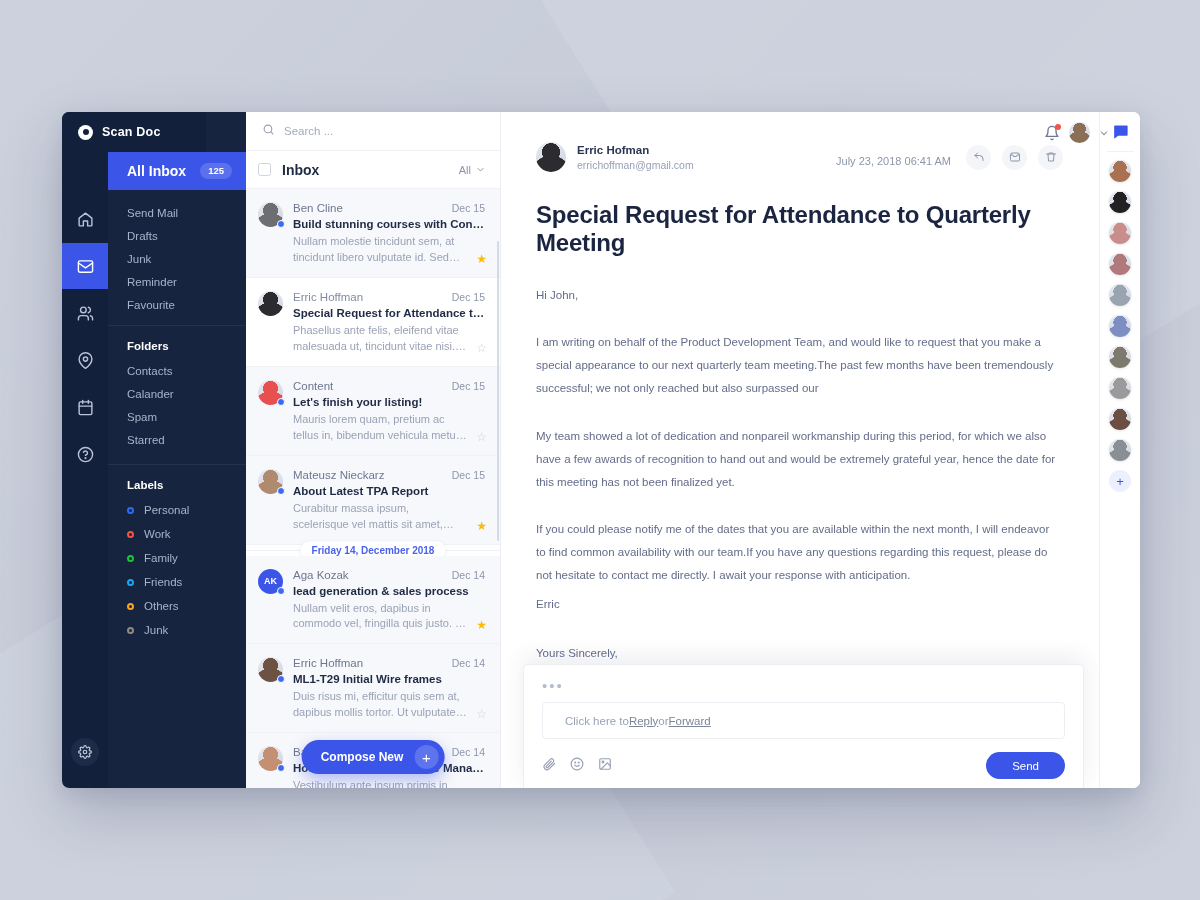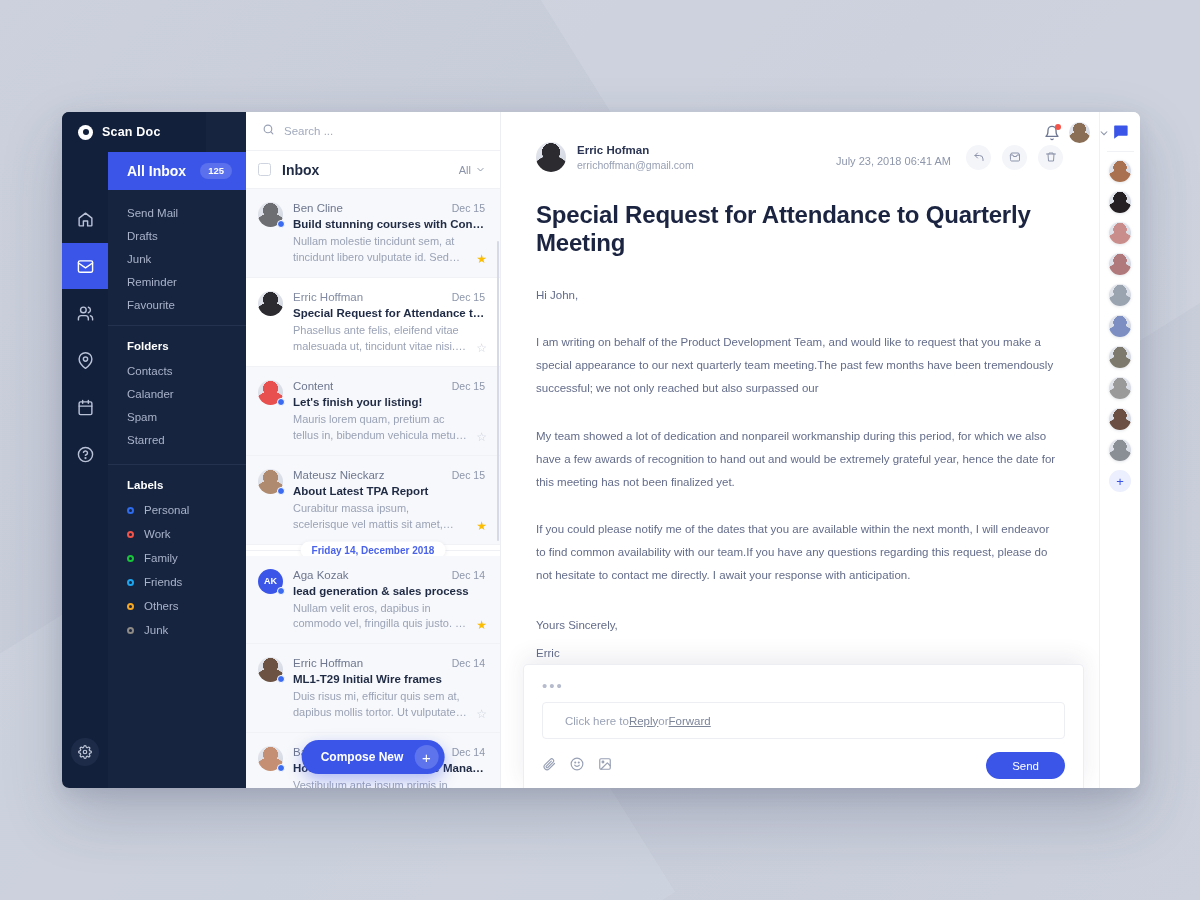--- a/index.html
+++ b/index.html
@@ -526,22 +526,22 @@
         </span>
       </div>
     </div>
 
     <div class="subject">Special Request for Attendance to Quarterly Meeting</div>
 
     <div class="para first">Hi John,</div>
     <div class="para">I am writing on behalf of the Product Development Team, and would like to request that you make a special appearance to our next quarterly team meeting.The past few months have been tremendously successful; we not only reached but also surpassed our</div>
     <div class="para">My team showed a lot of dedication and nonpareil workmanship during this period, for which we also have a few awards of recognition to hand out and would be extremely grateful year, hence the date for this meeting has not been finalized yet.</div>
     <div class="para"> If you could please notify me of the dates that you are available within the next month, I will endeavor to find common availability with our team.If you have any questions regarding this request, please do not hesitate to contact me directly. I await your response with anticipation.</div>
+    <div class="para" style="padding-top:0">Erric</div>
     <div class="para sign">Yours Sincerely,</div>
-    <div class="para" style="padding-top:0">Erric</div>
 
     <div class="att-top-line"></div>
     <div class="att-wrap">
       <div class="att">
         <div class="att-ic">
           <svg viewBox="0 0 24 24" fill="none" stroke="currentColor" stroke-width="2" stroke-linecap="round" stroke-linejoin="round">
               <path d="M14 2H6a2 2 0 0 0-2 2v16a2 2 0 0 0 2 2h12a2 2 0 0 0 2-2V8z"></path>
               <path d="M14 2v6h6"></path>
             </svg>
         </div>

